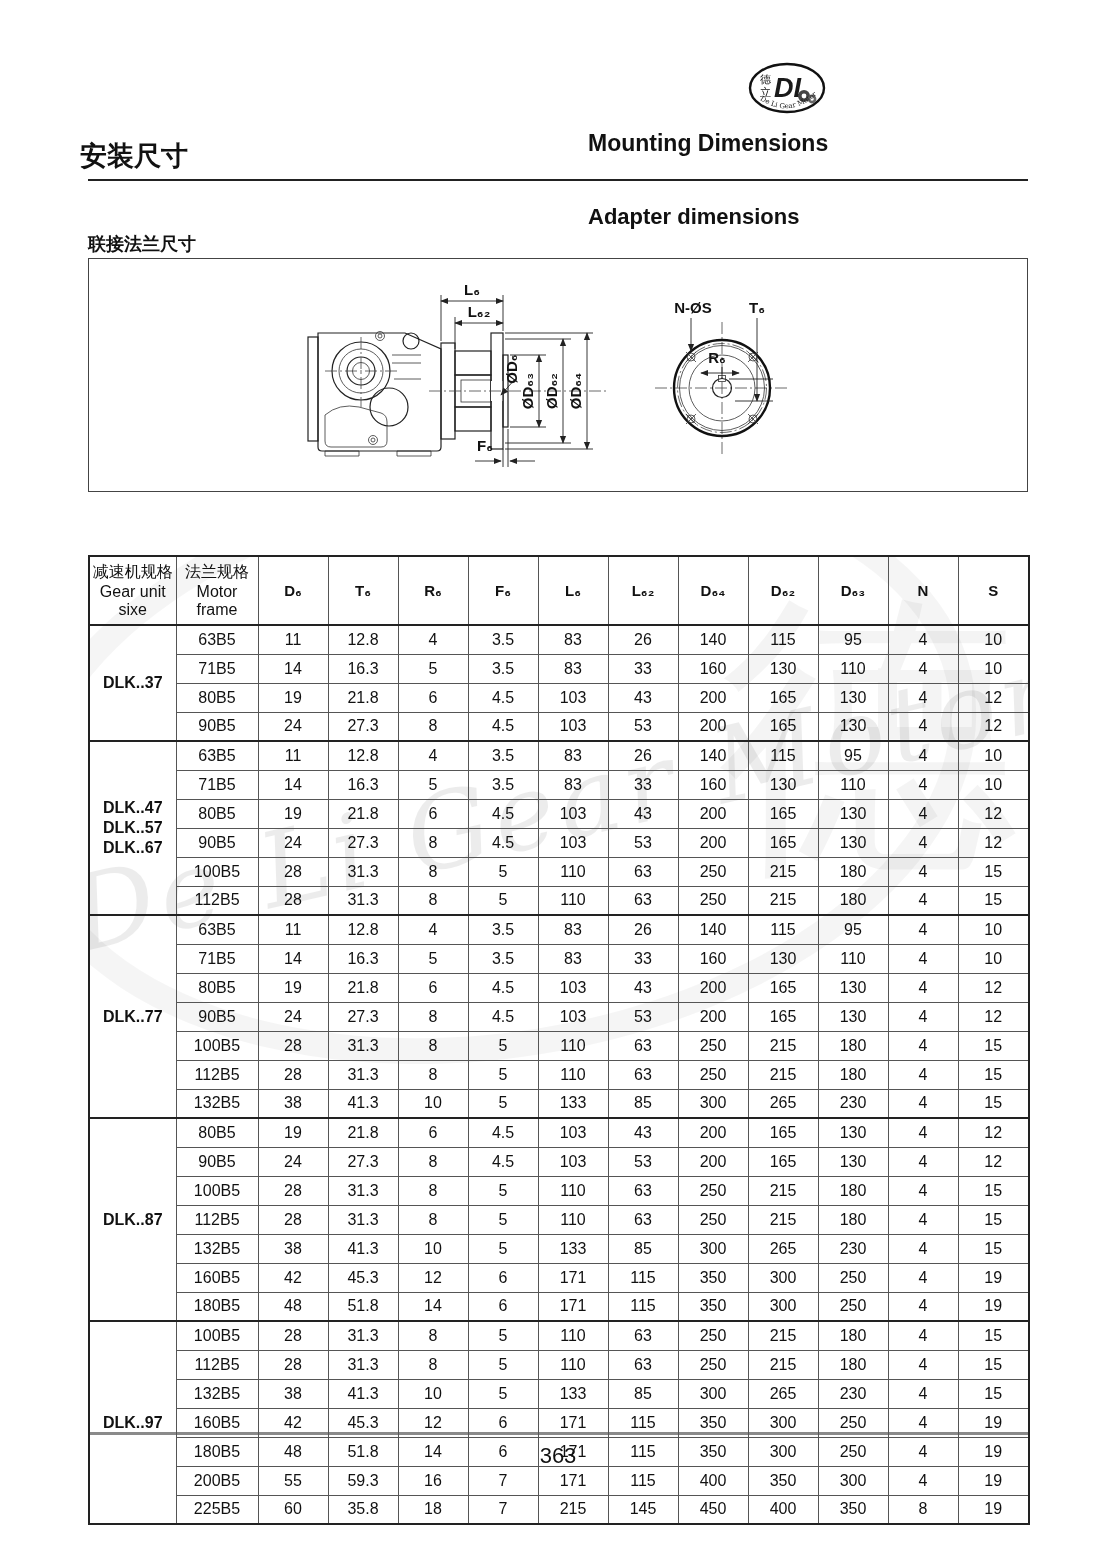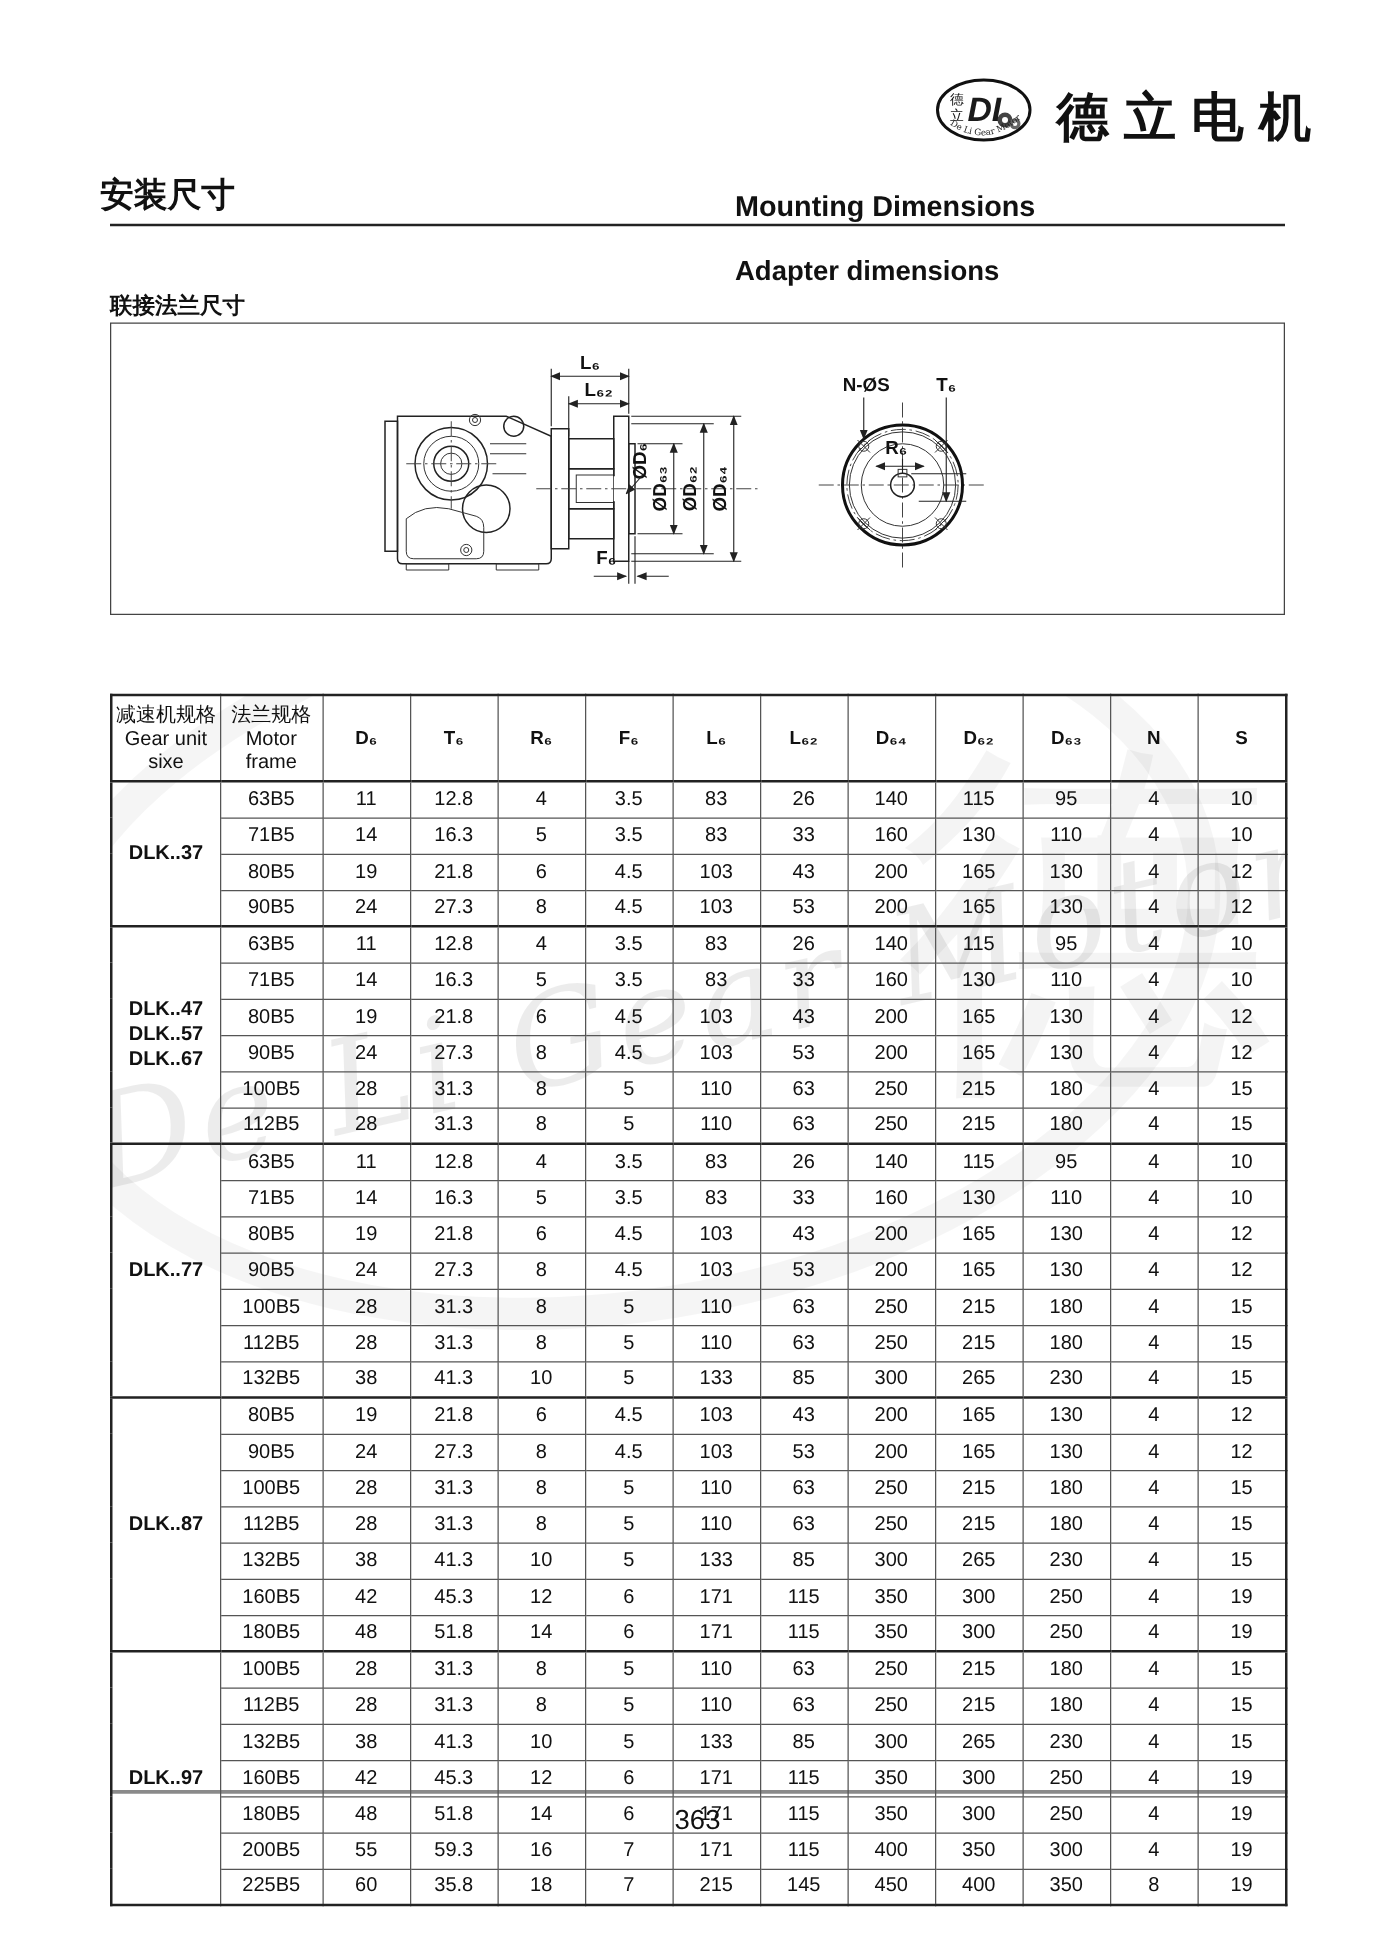--- a/index.html
+++ b/index.html
@@ -6,21 +6,21 @@
   .page{position:relative;width:1100px;height:1555px;background:#fff;overflow:hidden;
         font-family:"Liberation Sans","DejaVu Sans",sans-serif;color:#111;}
 
   
   .logo-svg{position:absolute;left:746px;top:60px;}
   .brand-cn{position:absolute;left:845px;top:66px;font-family:"DejaVu Serif",serif;
             font-weight:bold;font-size:42px;letter-spacing:12px;white-space:nowrap;}
 
   
   .title-cn{position:absolute;left:80px;top:138px;font-size:27px;font-weight:bold;}
-  .title-en{position:absolute;left:588px;top:152px;font-size:23px;font-weight:bold;}
+  .title-en{position:absolute;left:588px;top:130px;font-size:23px;font-weight:bold;}
   .rule-title{position:absolute;left:88px;top:179px;width:940px;height:2px;background:#222;}
   .sub-cn{position:absolute;left:88px;top:202px;font-size:18px;font-weight:bold;margin-top:30px;}
   .sub-en{position:absolute;left:588px;top:204px;font-size:22px;font-weight:bold;}
 
   
   .drawing-box{position:absolute;left:88px;top:258px;width:938px;height:232px;border:1px solid #444;background:#fff;}
   .drawing-box svg{display:block;}
   .dl{font:bold 15px "Liberation Sans","DejaVu Sans",sans-serif;fill:#111;}
   .ln{stroke:#222;stroke-width:1.2;fill:none;}
   .thin{stroke:#333;stroke-width:0.8;fill:none;}
@@ -67,21 +67,20 @@
     <text x="28" y="37" font-size="27" font-style="italic" font-weight="bold" fill="#1a1a1a">DL</text>
     <circle cx="58" cy="36" r="6" fill="#444"></circle>
     <circle cx="58" cy="36" r="2.4" fill="#fff"></circle>
     <circle cx="66" cy="39" r="4.4" fill="#666"></circle>
     <circle cx="66" cy="39" r="1.8" fill="#fff"></circle>
     <path id="arcp" d="M9,36 Q41,62 73,33" fill="none" stroke="none"></path>
     <text font-size="7" font-family="'DejaVu Serif',serif" fill="#222">
       <textPath href="#arcp" startOffset="6">De Li Gear Motor</textPath>
     </text>
   </svg>
-  <div class="brand-cn">德立电机</div>
 
   <div class="title-cn">安装尺寸</div>
   <div class="title-en">Mounting Dimensions</div>
   <div class="rule-title"></div>
   <div class="sub-cn">联接法兰尺寸</div>
   <div class="sub-en">Adapter dimensions</div>
 
   <div class="drawing-box">
     <svg width="938" height="230" viewBox="0 0 938 230">
       <defs>

